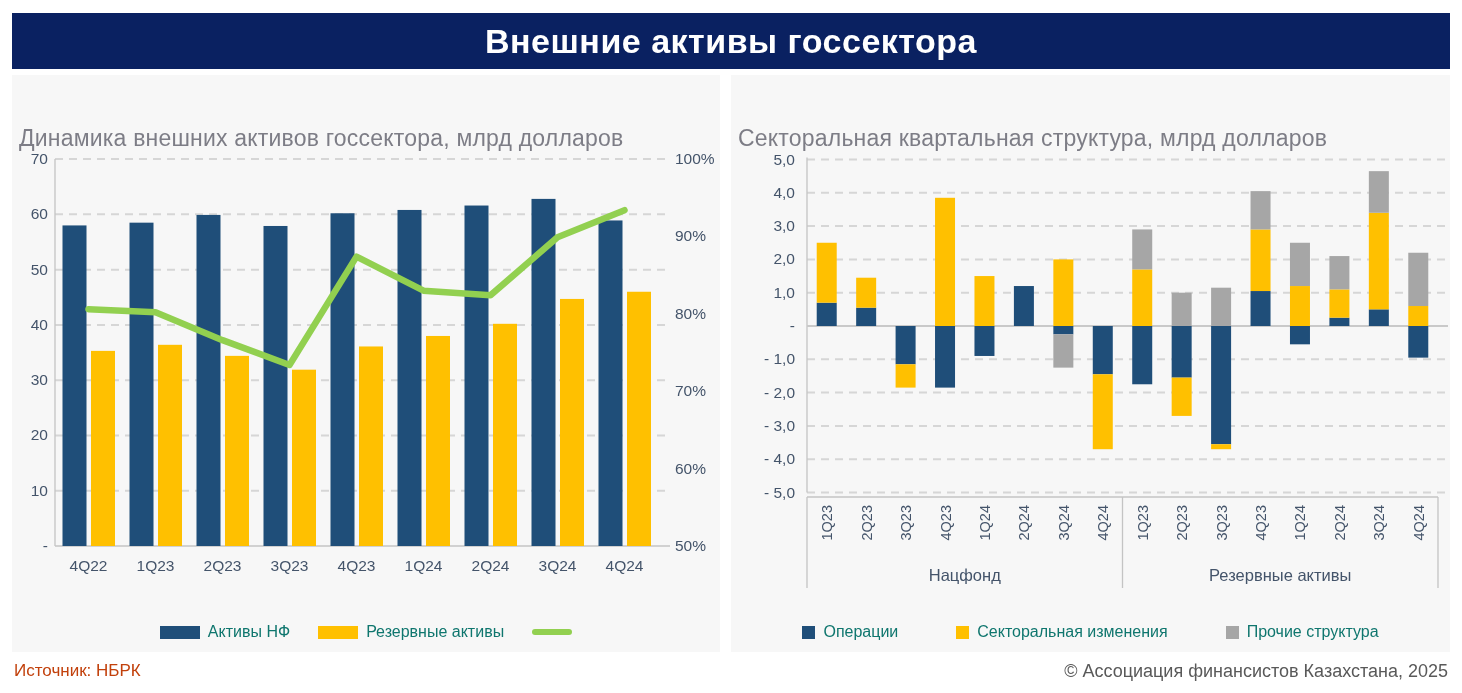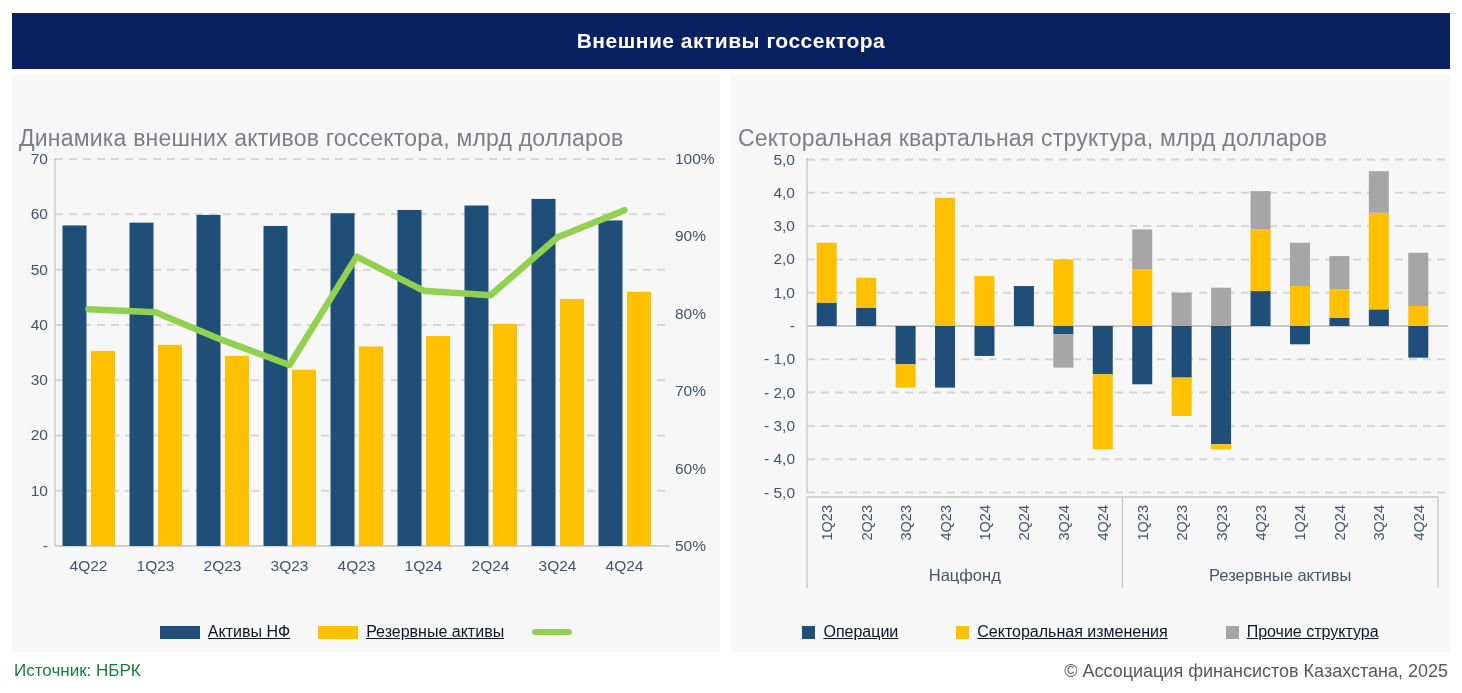--- a/index.html
+++ b/index.html
@@ -1,34 +1,34 @@
 <!DOCTYPE html>
 <html><head>
 <meta charset="utf-8">
 <style>
   * { margin:0; padding:0; box-sizing:border-box; }
   html,body { width:1462px; height:693px; background:#FFFFFF;
     font-family:"Liberation Sans", sans-serif; position:relative; overflow:hidden; }
   .header-bar { position:absolute; left:12px; top:13px; width:1438px; height:56px;
     background:#0A2161; display:flex; align-items:center; justify-content:center; }
-  .header-bar h1 { color:#FFFFFF; font-size:21px; font-weight:600; letter-spacing:0.5px; }
+  .header-bar h1 { color:#FFFFFF; font-size:34px; font-weight:600; letter-spacing:0.5px; }
   .panel { position:absolute; top:75px; height:577px; background:#F7F7F7; }
   .panel-left { left:12px; width:708px; }
   .panel-right { left:731px; width:719px; }
   .panel-title { position:absolute; top:10px; left:7px; right:4px; font-size:23px;
     font-weight:500; color:#7D7D86; letter-spacing:0.2px; white-space:nowrap;margin-top:40px; }
   .chart-svg { position:absolute; left:0; top:58px; }
   .legend-row { position:absolute; left:0; right:0; top:548px; display:flex;
     justify-content:center; align-items:center; gap:28px; }
   .legend-item { display:inline-flex; align-items:center; gap:8px; }
-  .legend-item .lbl { font-size:16px; color:#0f172a; white-space:nowrap;text-decoration:underline; }
+  .legend-item .lbl { font-size:16px; color:#0f766e; white-space:nowrap; }
   .sw-bar { width:40px; height:13px; display:inline-block; }
   .sw-line { width:40px; height:6px; border-radius:3px; display:inline-block; }
   .sw-sq { width:13px; height:13px; display:inline-block; }
-  .footer-left { position:absolute; left:14px; top:661px; font-size:17px; color:#15803d; }
+  .footer-left { position:absolute; left:14px; top:661px; font-size:17px; color:#c2410c; }
   .footer-right { position:absolute; right:14px; top:661px; font-size:18px; color:#595959; }
 </style>
 </head>
 <body>
 
 <div class="header-bar">
   <h1>Внешние активы госсектора</h1>
 </div>
 
 <div class="panel panel-left">

